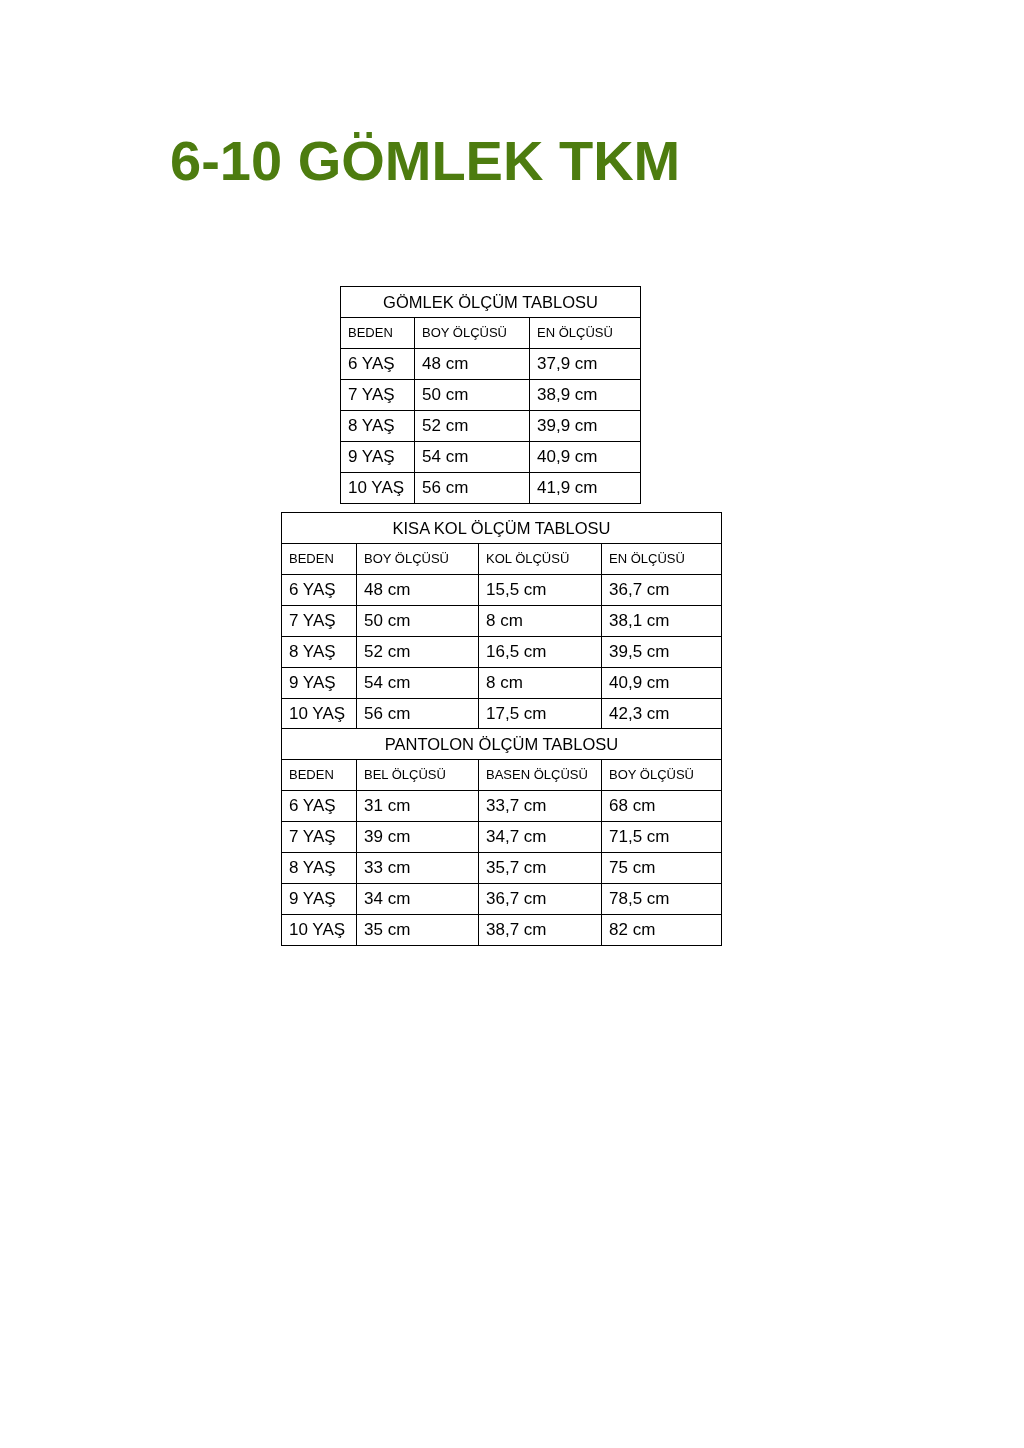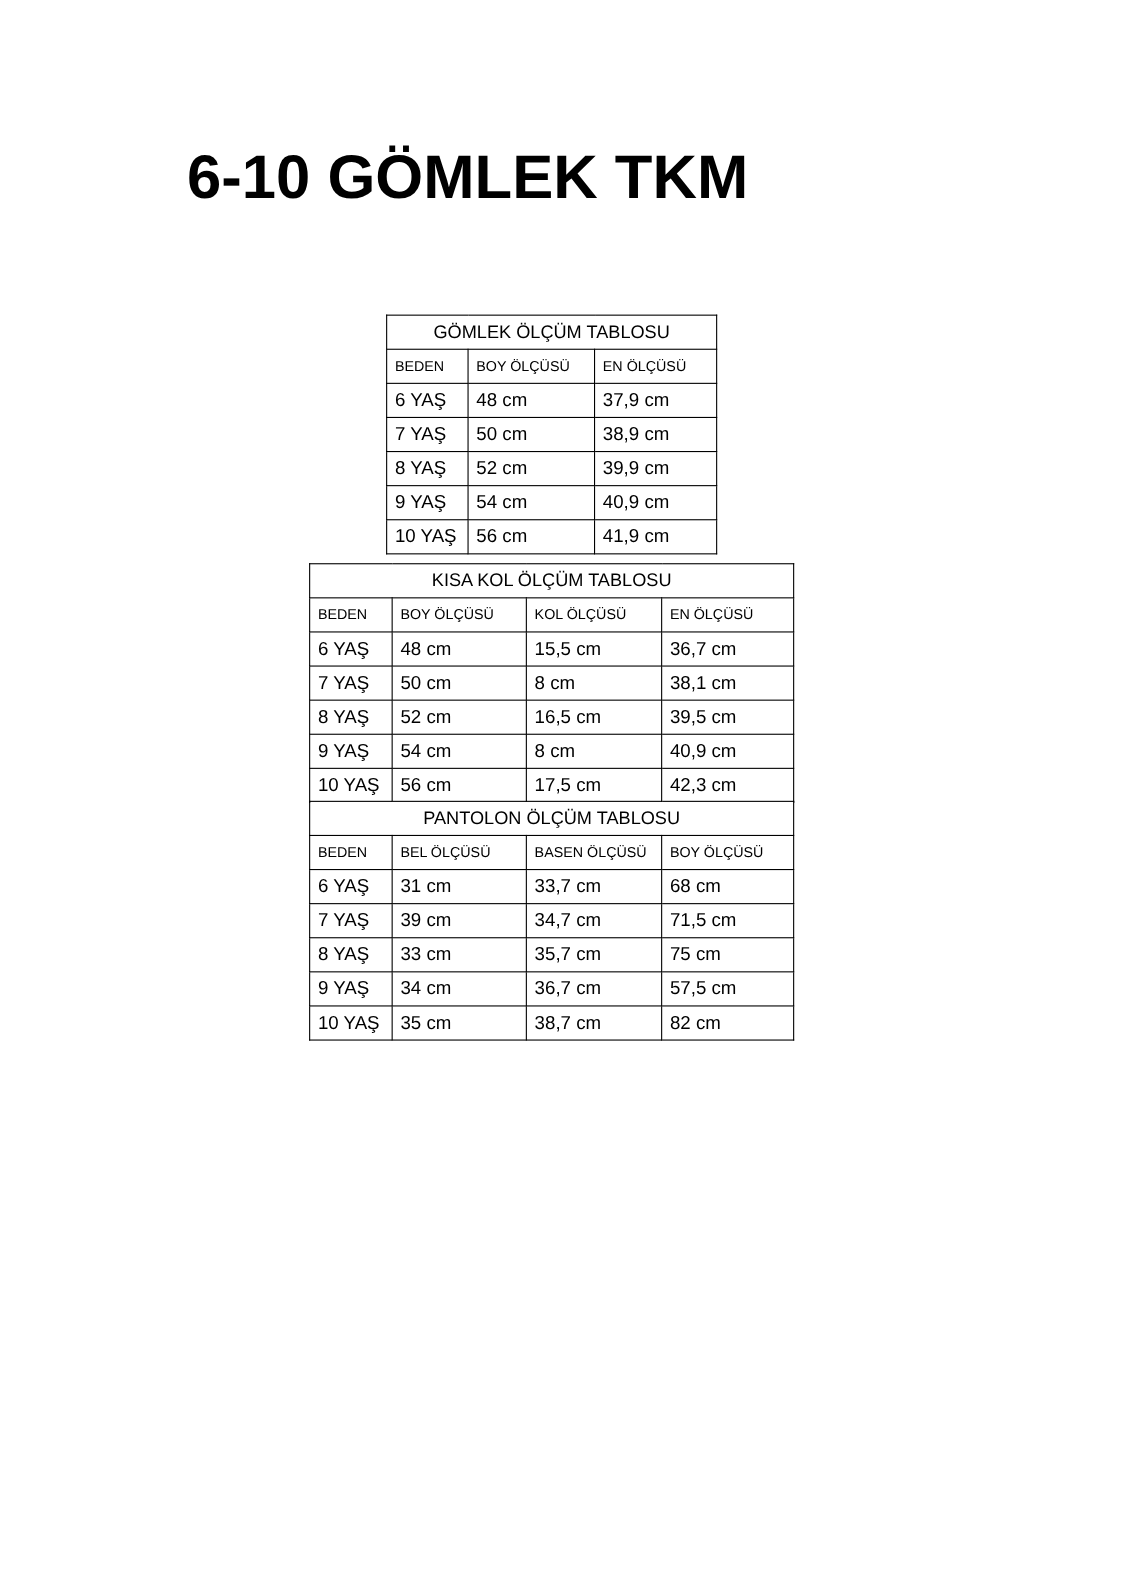--- a/index.html
+++ b/index.html
@@ -63,21 +63,21 @@
   .cell-label {
     text-align: left;
   }
   .cell-num {
     text-align: left;
   }
 
   
   #table-gomlek {
     position: absolute;
-    left: 351px;
+    left: 340px;
     top: 0px;
     width: 300px;
   }
   #table-gomlek col.c0 { width: 74px; }
   #table-gomlek col.c1 { width: 115px; }
   #table-gomlek col.c2 { width: 111px; }
 
   
   #table-kisakol {
     position: absolute;
@@ -98,21 +98,21 @@
     width: 440px;
   }
   #table-pantolon col.c0 { width: 75px; }
   #table-pantolon col.c1 { width: 122px; }
   #table-pantolon col.c2 { width: 123px; }
   #table-pantolon col.c3 { width: 120px; }
 </style>
 </head>
 <body>
 
-<div class="page-title" style="color: #000000;">6-10 GÖMLEK TKM</div>
+<div class="page-title" style="color: #4d7c0f;">6-10 GÖMLEK TKM</div>
 
 <div class="tables-wrap">
 
   <table id="table-gomlek">
     <colgroup>
         <col class="c0">
         <col class="c1">
         <col class="c2">
       </colgroup>
     <tbody>
@@ -234,21 +234,21 @@
       <tr>
         <td class="cell-label">8 YAŞ</td>
         <td class="cell-num">33 cm</td>
         <td class="cell-num">35,7 cm</td>
         <td class="cell-num">75 cm</td>
       </tr>
       <tr>
         <td class="cell-label">9 YAŞ</td>
         <td class="cell-num">34 cm</td>
         <td class="cell-num">36,7 cm</td>
-        <td class="cell-num">57,5 cm</td>
+        <td class="cell-num">78,5 cm</td>
       </tr>
       <tr>
         <td class="cell-label">10 YAŞ</td>
         <td class="cell-num">35 cm</td>
         <td class="cell-num">38,7 cm</td>
         <td class="cell-num">82 cm</td>
       </tr>
     </tbody>
   </table>
 

